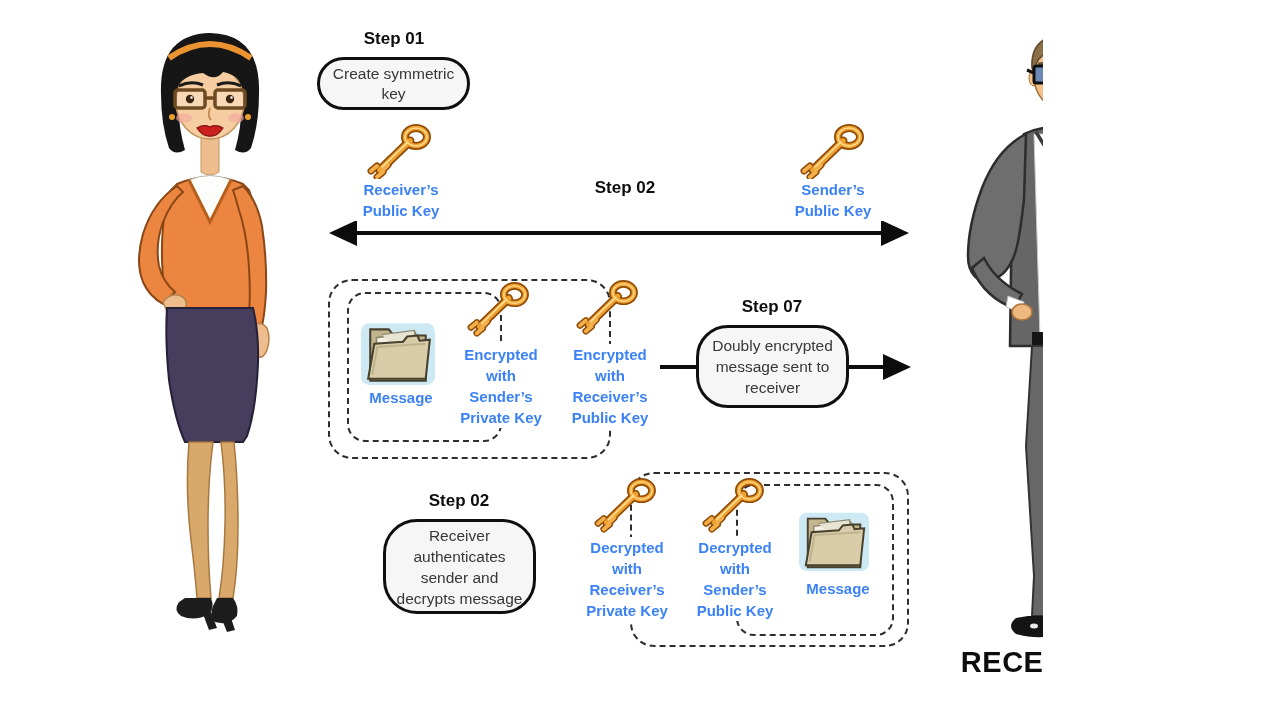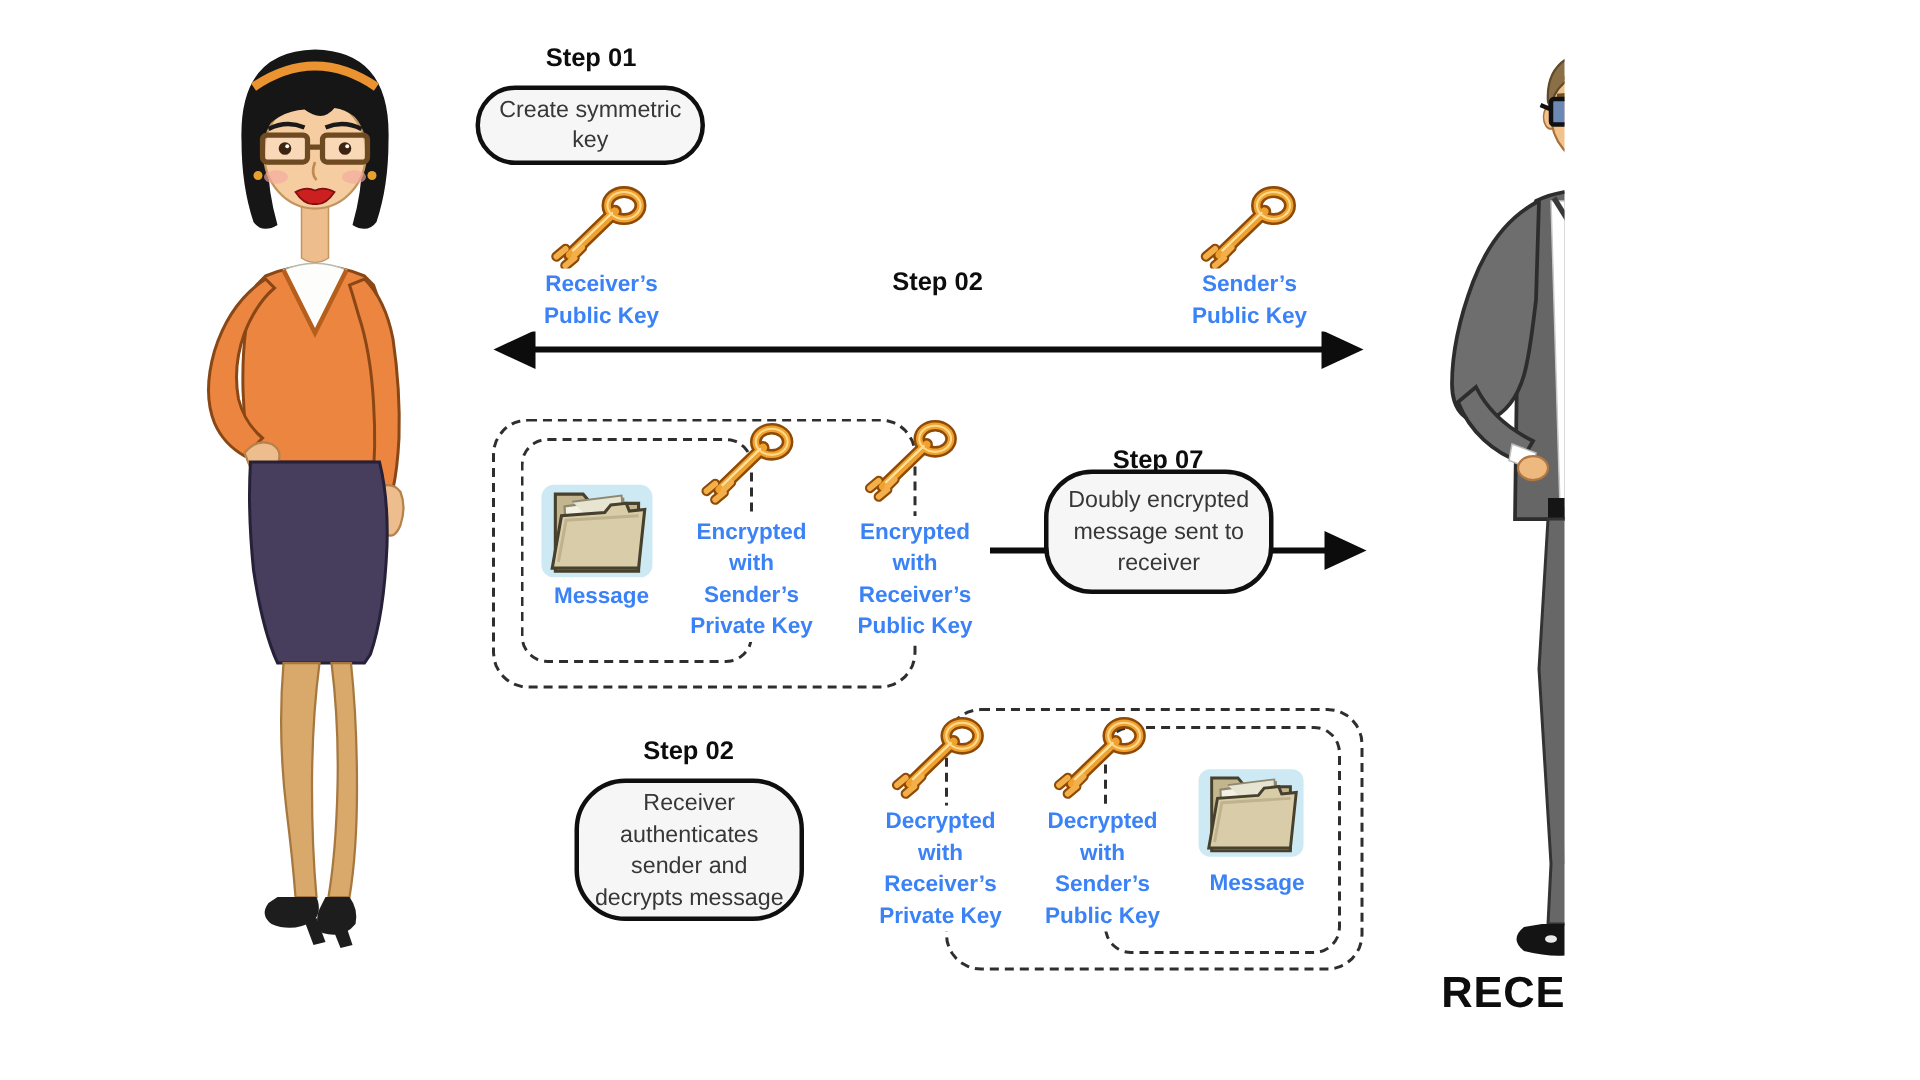--- a/index.html
+++ b/index.html
@@ -169,21 +169,21 @@
       <use href="#sym-key"></use>
     </svg>
   <div class="klabel" style="left:560px;top:344px;width:100px;">Encrypted
 with
 Receiver’s
 Public Key</div>
 
   <div class="hline" style="left:646px;top:365px;width:240px;"></div>
   <div class="ah ah-r" style="left:883px;top:354px;"></div>
   <div class="step-title" style="left:712px;top:297px;width:120px;">Step 07</div>
-  <div class="pill tall" style="left:696px;top:313px;width:153px;height:83px;border-radius:32px;">Doubly encrypted
+  <div class="pill tall" style="left:696px;top:325px;width:153px;height:83px;border-radius:32px;">Doubly encrypted
 message sent to
 receiver</div>
 
   <div class="step-title" style="left:399px;top:491px;width:120px;">Step 02</div>
   <div class="pill tall" style="left:383px;top:519px;width:153px;height:95px;border-radius:34px;">Receiver
 authenticates
 sender and
 decrypts message</div>
 
   <div class="dashed" style="left:630px;top:472px;width:275px;height:171px;"></div>

